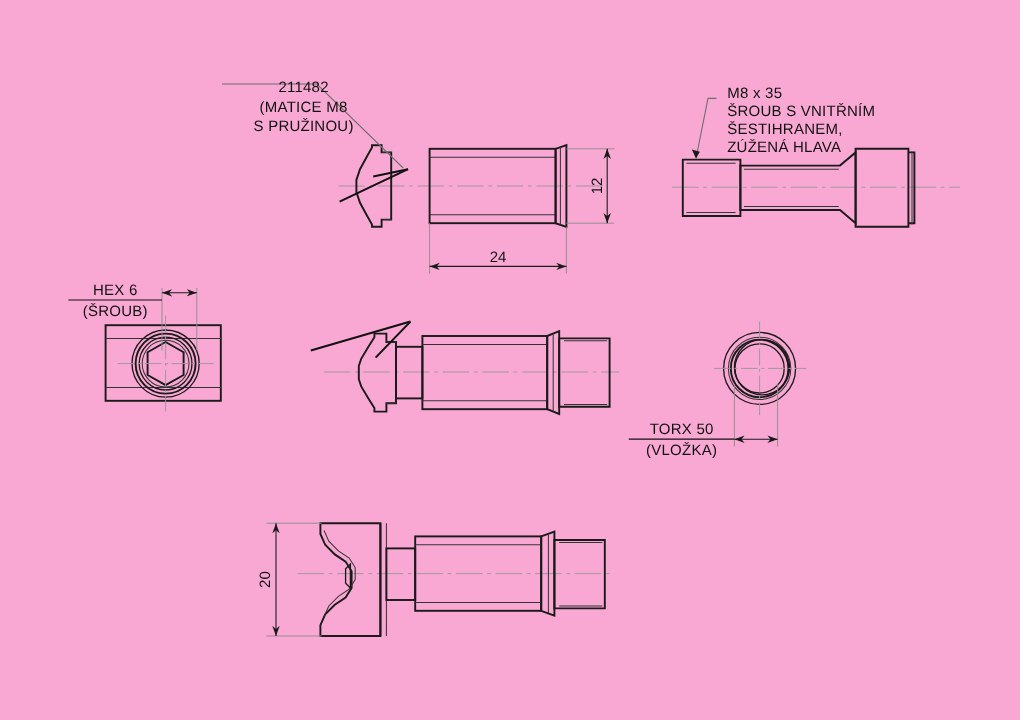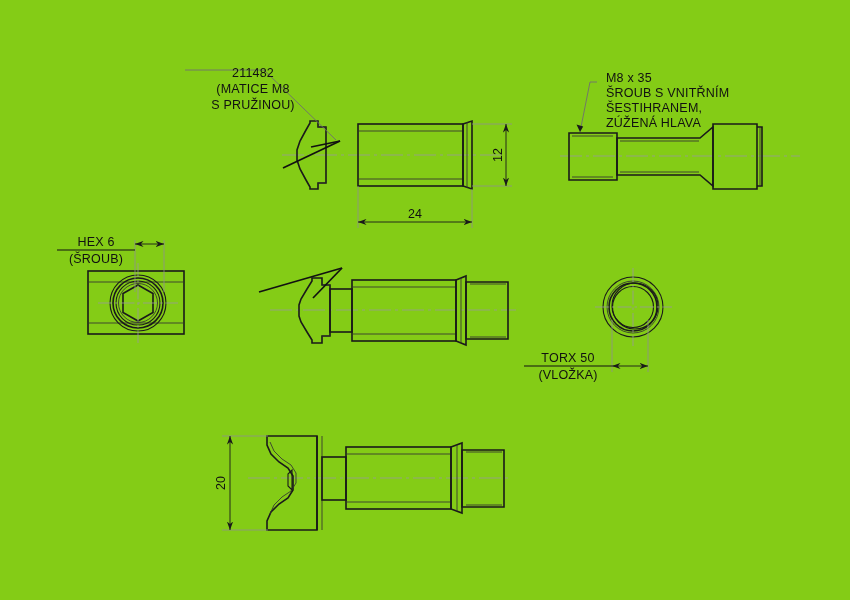--- a/index.html
+++ b/index.html
@@ -7,21 +7,21 @@
     padding: 0;
     background: #ffffff;
   }
   body {
     font-family: "Liberation Sans", sans-serif;
   }
   #drawing-root {
     position: relative;
     width: 850px;
     height: 600px;
-    background: #84cc16;
+    background: #f9a8d4;
     overflow: hidden;
   }
   svg#cad {
     display: block;
     width: 850px;
     height: 600px;
   }
   .outline {
     fill: none;
     stroke: #1a1a1a;

